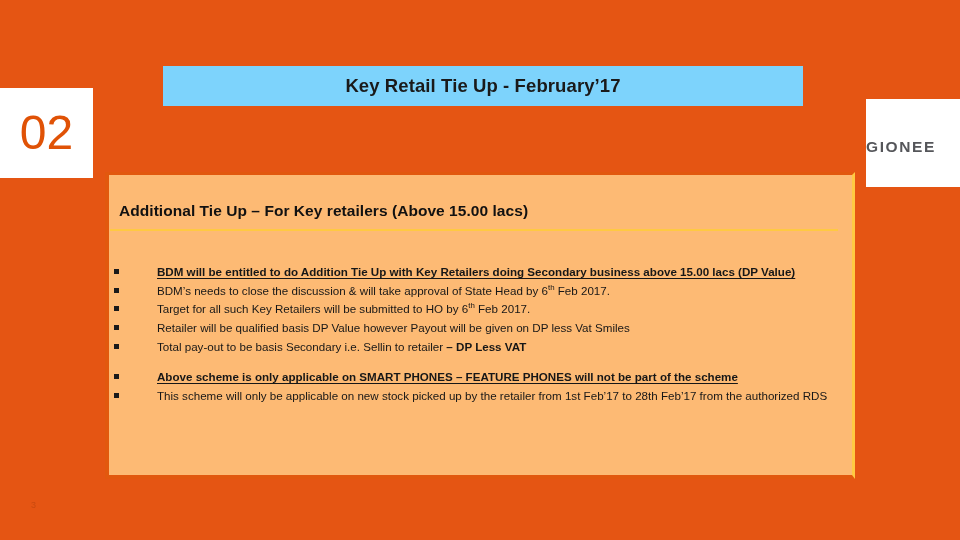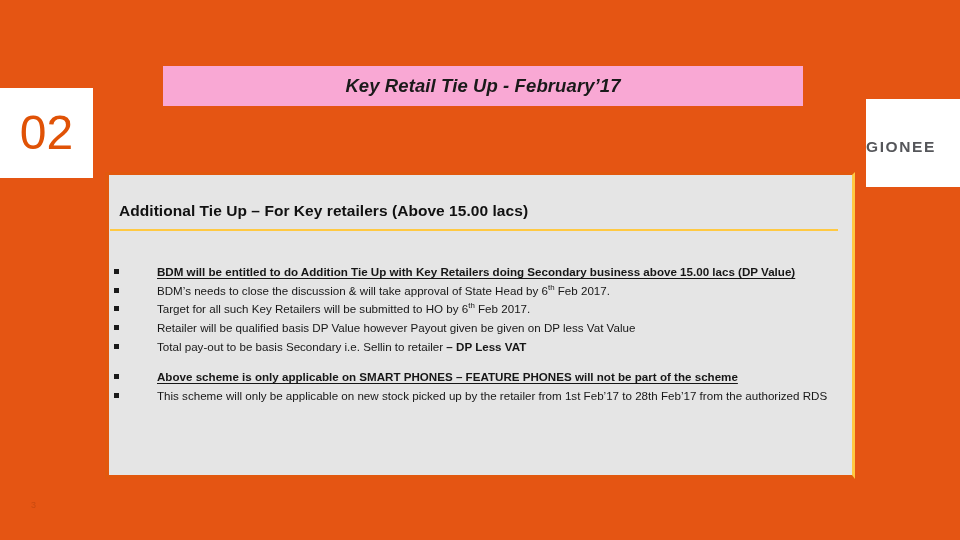--- a/index.html
+++ b/index.html
@@ -36,25 +36,24 @@
     font-family: "Liberation Sans", sans-serif;
   }
 
   
   .title-bar {
     position: absolute;
     left: 163px;
     top: 66px;
     width: 640px;
     height: 40px;
-    background: #f9a8d4;
+    background: #7dd3fc;
     display: flex;
     align-items: center;
     justify-content: center;
-    font-style: italic;
   }
   .title-bar .title-text {
     font-size: 18.5px;
     font-weight: bold;
     color: #1A1A1A;
     letter-spacing: 0.1px;
   }
 
   
   .logo-panel {
@@ -92,21 +91,21 @@
     padding-left: 24px;
   }
 
   
   .content-card {
     position: absolute;
     left: 105px;
     top: 172px;
     width: 750px;
     height: 307px;
-    background: #e5e5e5;
+    background: #fdba74;
     box-sizing: border-box;
     border-top: 3px solid #E2580E;
     border-left: 4px solid #E2580E;
     border-bottom: 4px solid #E2580E;
     border-right: 3px solid #FFC942;
   }
   .card-heading {
     padding: 27px 0 0 0;
     margin: 0 14px 0 10px;
     font-size: 15.5px;
@@ -211,21 +210,21 @@
       <span>BDM’s needs to close the discussion &amp; will take approval of State Head by 6</span><sup>th</sup><span> Feb 2017.</span>
     </li>
 
     <li class="bullet-item">
       <span class="marker"></span>
       <span>Target for all such Key Retailers will be submitted to HO by 6</span><sup>th</sup><span> Feb 2017.</span>
     </li>
 
     <li class="bullet-item">
       <span class="marker"></span>
-      <span>Retailer will be qualified basis DP Value however Payout given be given on DP less Vat Value</span>
+      <span>Retailer will be qualified basis DP Value however Payout will be given on DP less Vat Smiles</span>
     </li>
 
     <li class="bullet-item">
       <span class="marker"></span>
       <span>Total pay-out to be basis Secondary i.e. Sellin to retailer </span><span class="b-bold">– DP Less VAT</span>
     </li>
 
     <li class="bullet-item spaced-above">
       <span class="marker"></span>
       <span class="b-strong">Above scheme is only applicable on SMART PHONES – FEATURE PHONES will not be part of the scheme</span>

